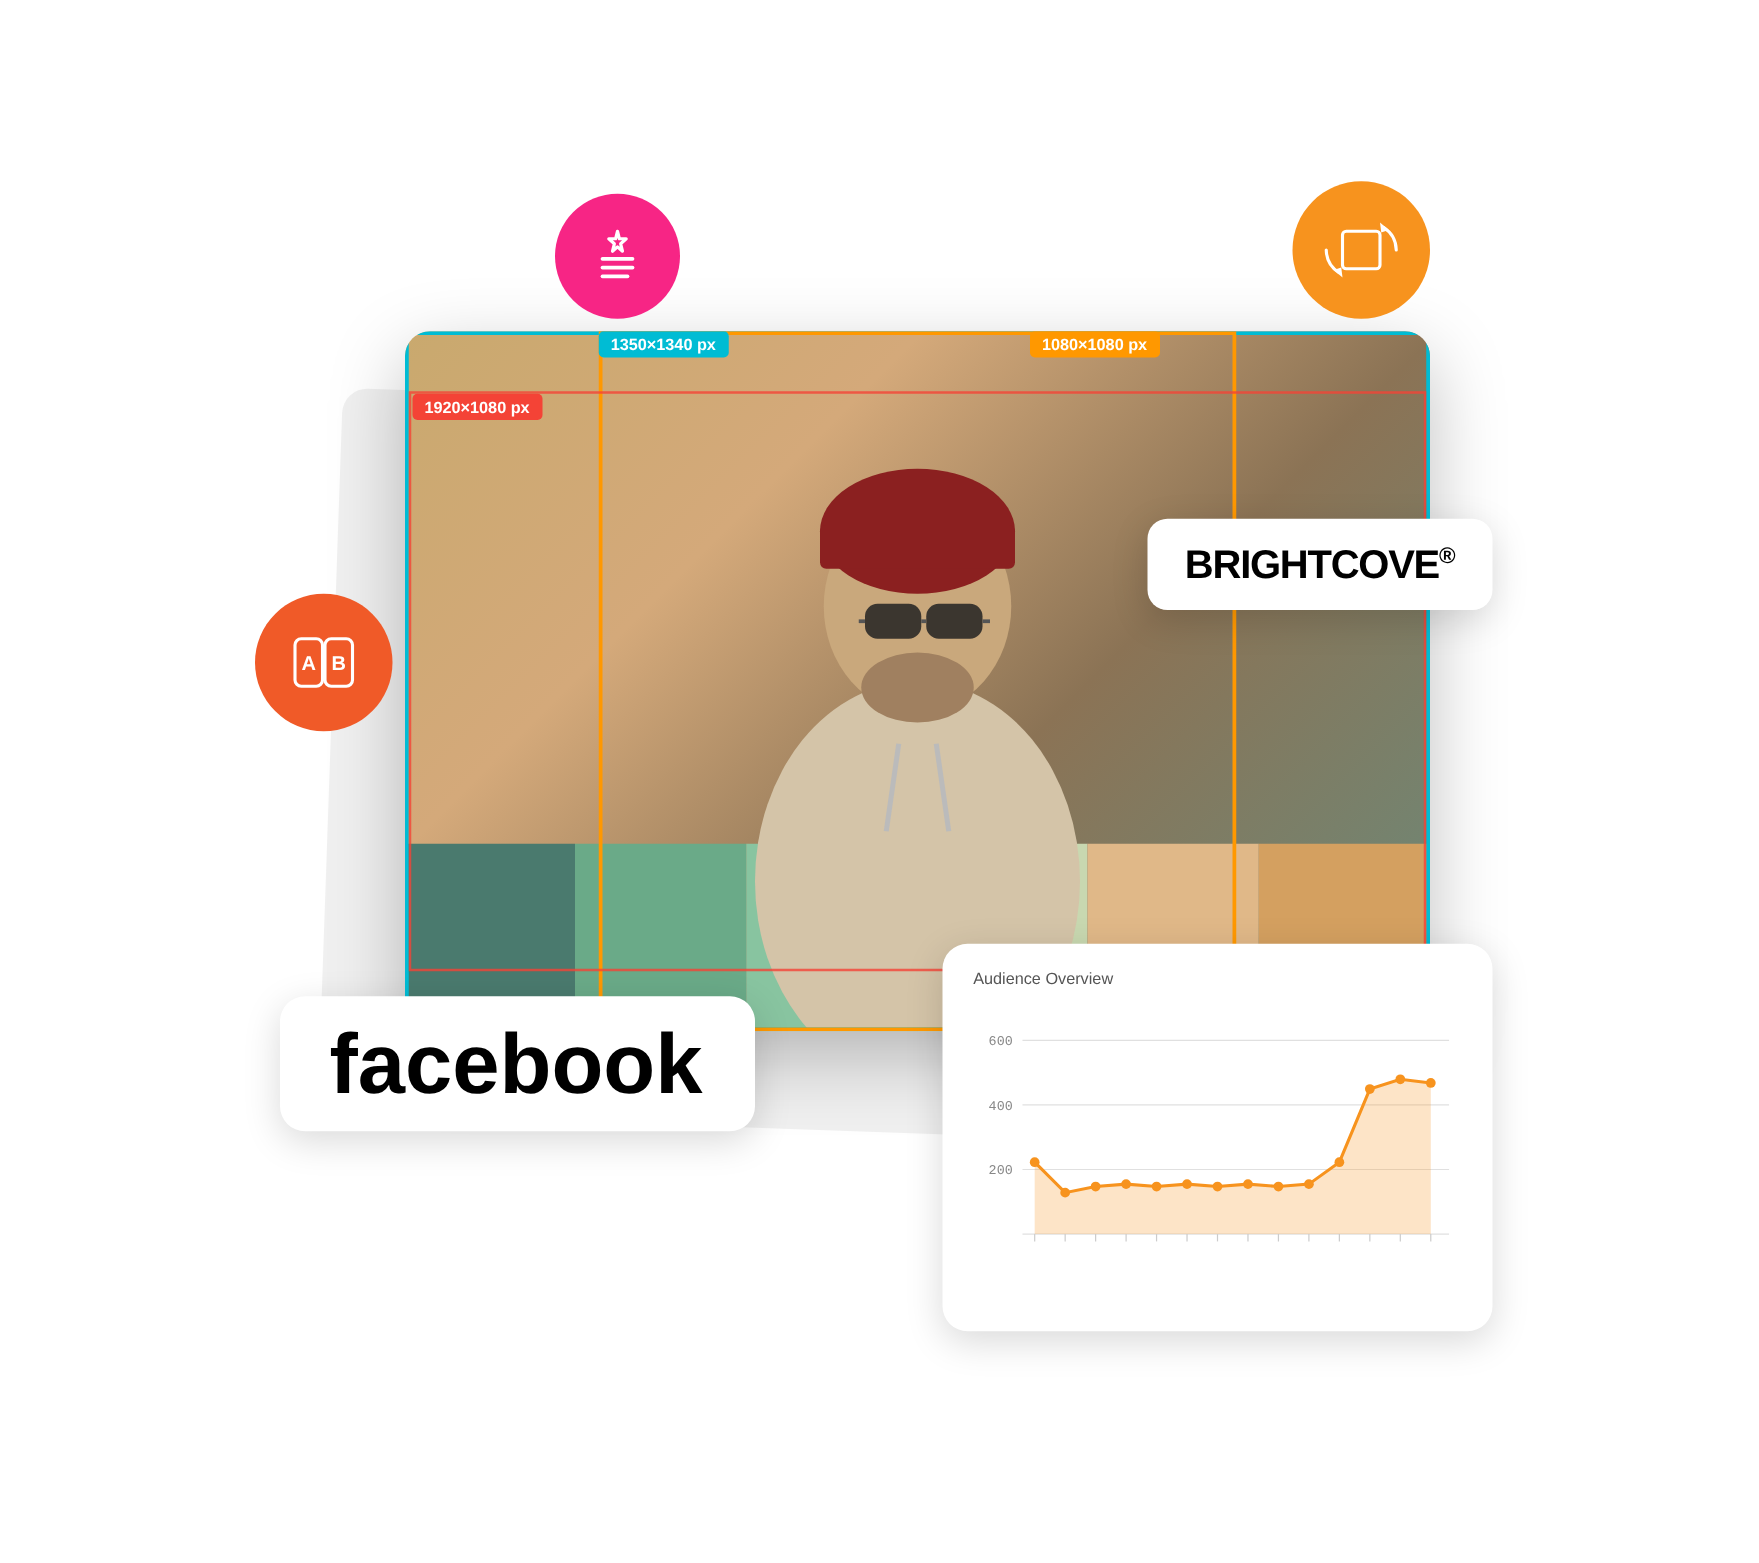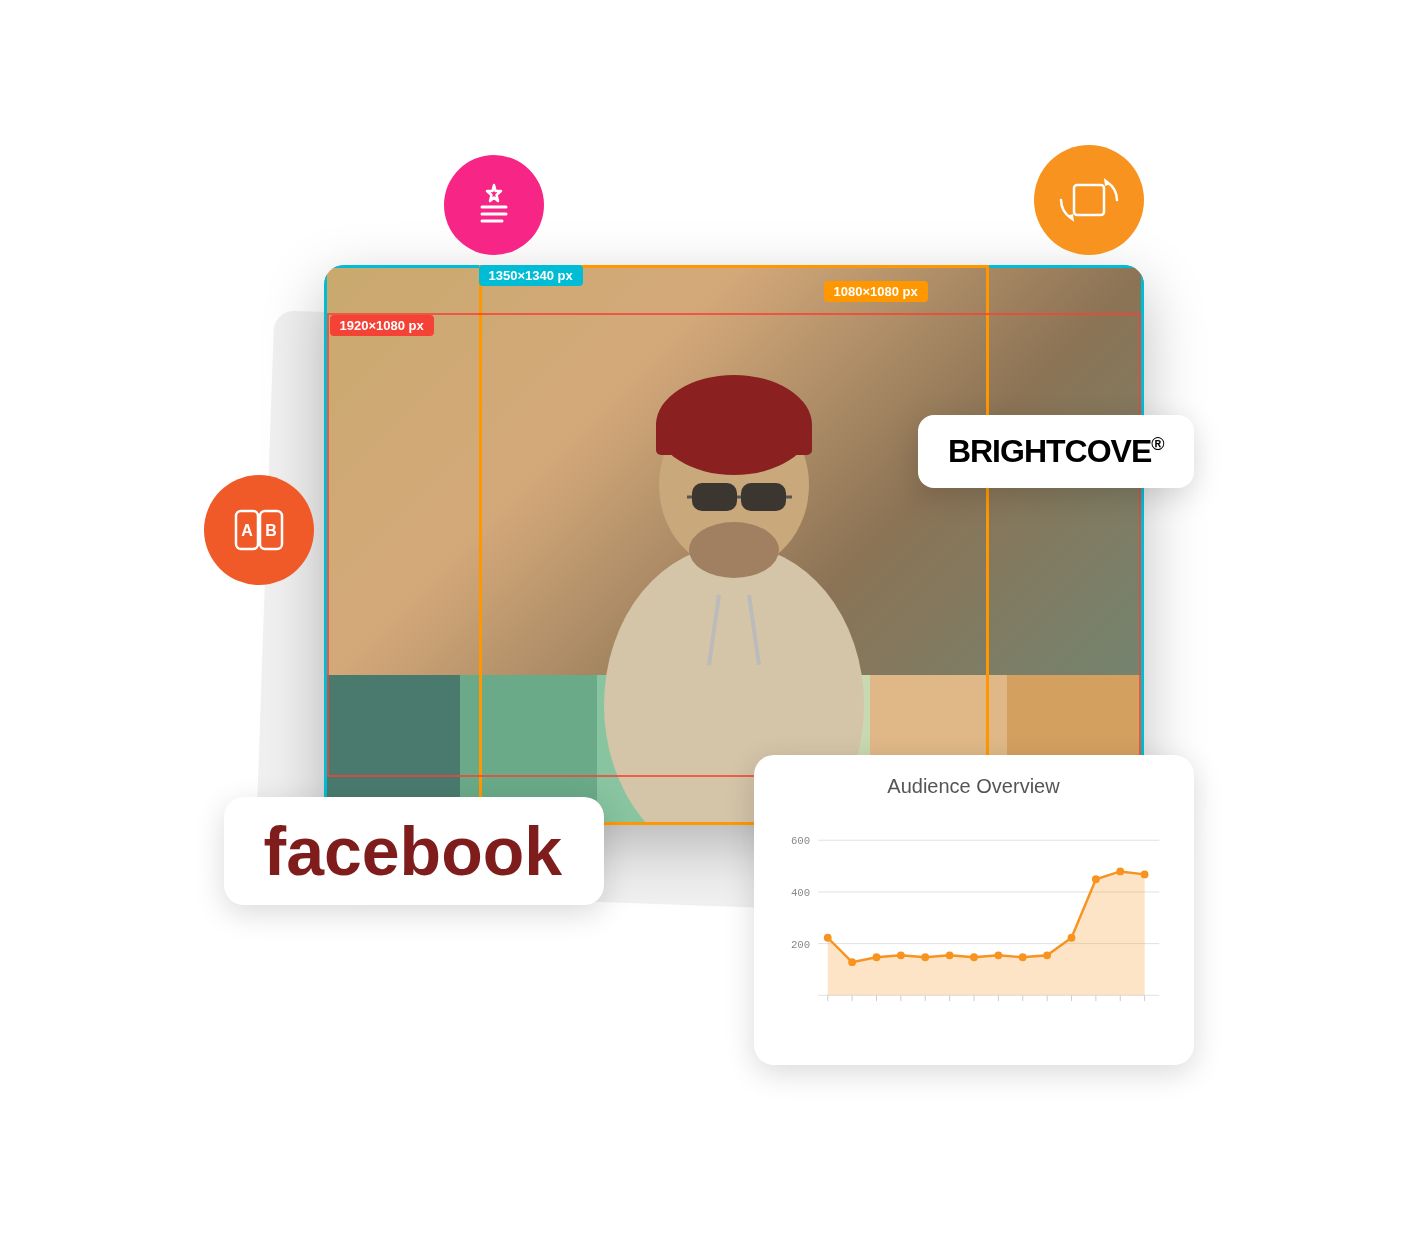--- a/index.html
+++ b/index.html
@@ -140,44 +140,43 @@
       background: #fff;
       border-radius: 20px;
       padding: 20px 40px;
       box-shadow: 0 8px 30px rgba(0,0,0,0.15);
       z-index: 9;
       min-width: 380px;
     }
     .facebook-text {
       font-size: 68px;
       font-weight: 800;
-      color: #7f1d1d;
+      color: #000000;
       font-family: Arial, sans-serif;
       line-height: 1;
     }
 
     
     .audience-card {
       position: absolute;
       bottom: 60px;
       right: 10px;
       background: #fff;
       border-radius: 20px;
       padding: 20px 25px;
       box-shadow: 0 8px 30px rgba(0,0,0,0.15);
       z-index: 9;
       width: 440px;
       height: 310px;
     }
     .audience-title {
-      font-size: 20px;
+      font-size: 13px;
       font-weight: 500;
       color: #555;
       margin-bottom: 10px;
-      text-align: center;
     }
     .chart-area {
       position: relative;
       width: 100%;
       height: 240px;
       font-family: Liberation Mono, monospace;
     }
     .chart-svg {
       width: 100%;
       height: 100%;
@@ -306,21 +305,21 @@
       <div style="position:absolute;top:0;left:0;right:0;bottom:0;border:3px solid #00BCD4;pointer-events:none;"></div>
 
       <div style="position:absolute;top:0;left:155px;right:155px;bottom:0;border:3px solid #FF9800;pointer-events:none;"></div>
 
       <div style="position:absolute;top:48px;left:3px;right:3px;bottom:48px;border:2.5px solid #F44336;pointer-events:none;opacity:0.8;"></div>
 
       <div class="dim-label dim-label-teal" style="top:0;left:155px;">
         <span>1350×1340 px</span>
       </div>
 
-      <div class="dim-label dim-label-orange" style="top:16px;left:500px;">
+      <div class="dim-label dim-label-orange" style="top:0;left:500px;">
         <span>1080×1080 px</span>
       </div>
 
       <div class="dim-label dim-label-red" style="top:50px;left:6px;">
         <span>1920×1080 px</span>
       </div>
 
     </div>
   </div>
 

